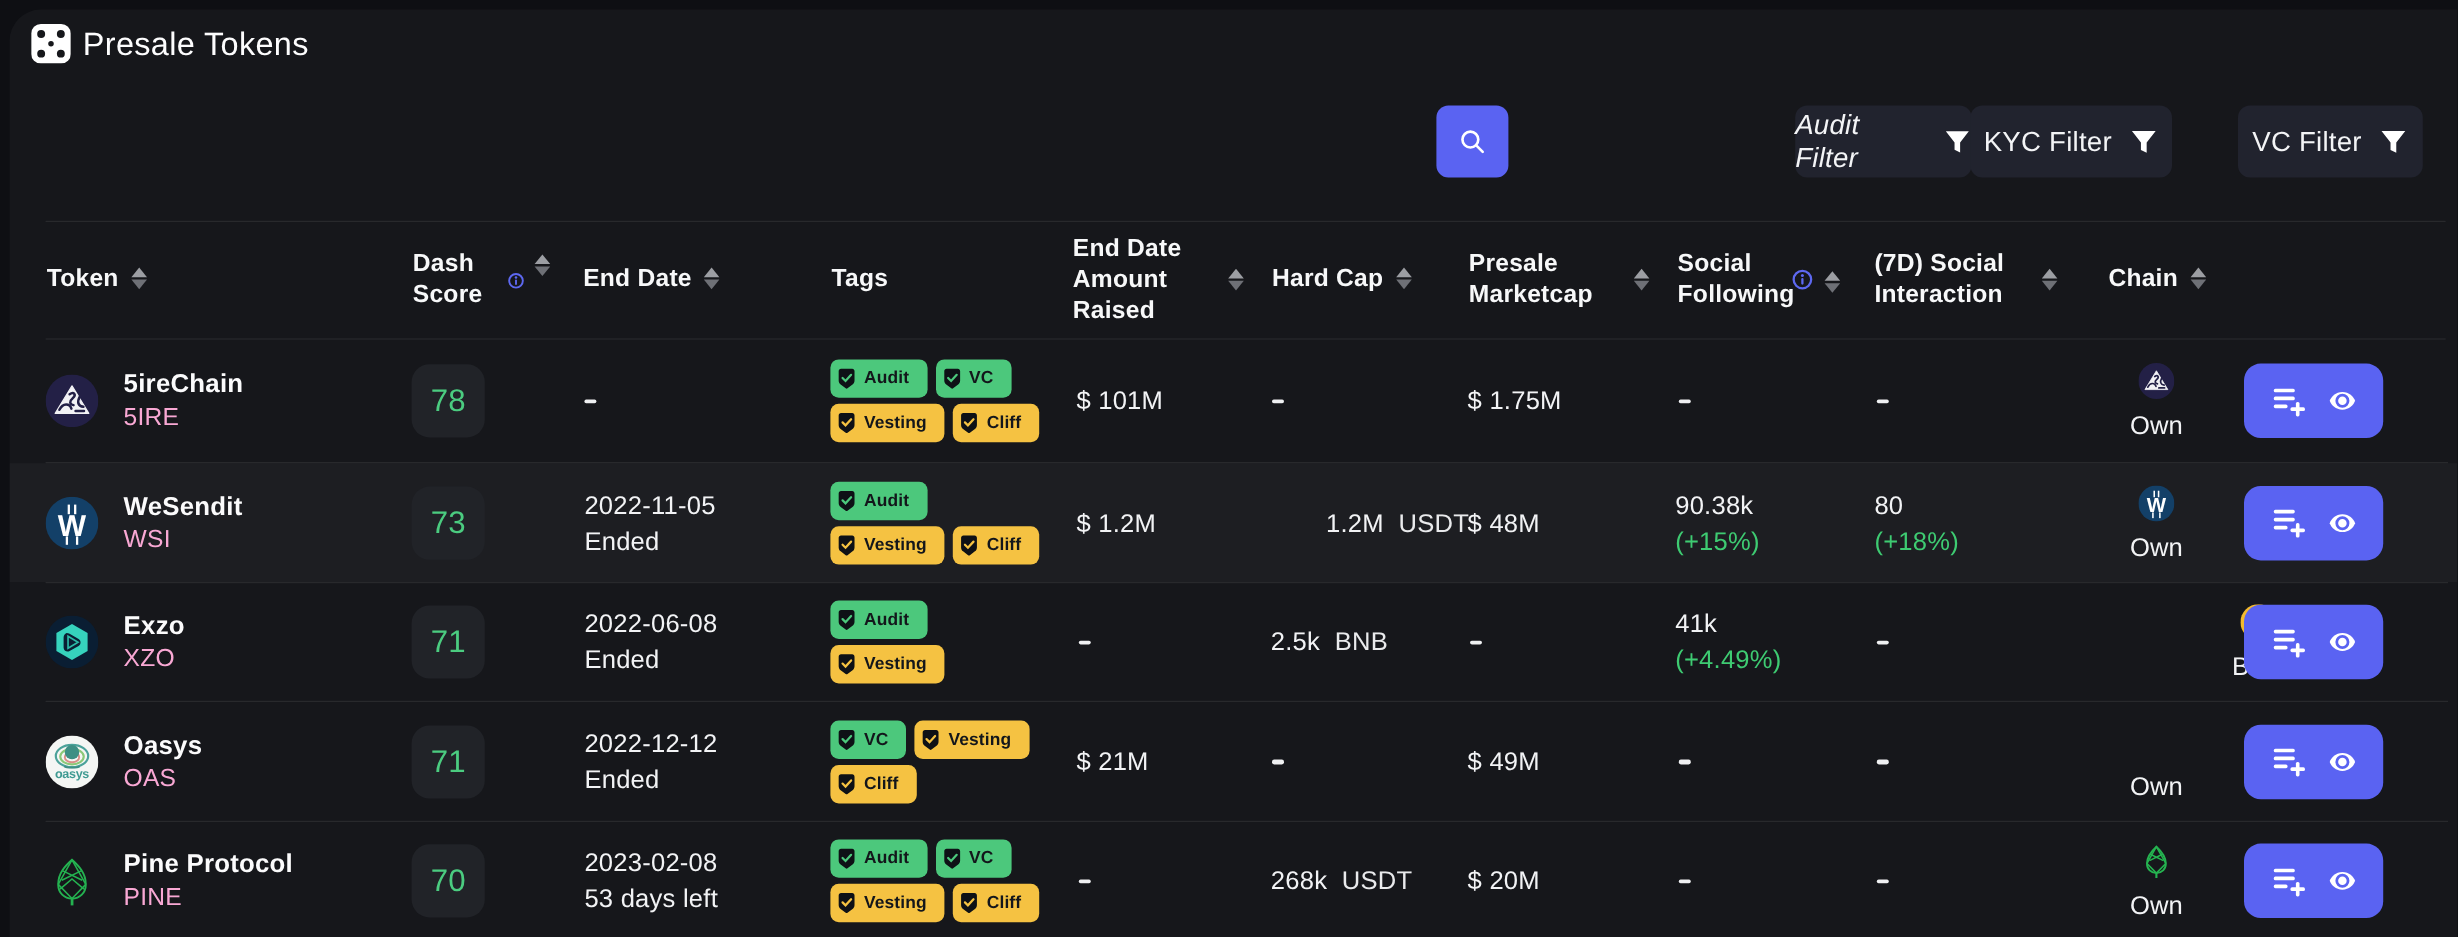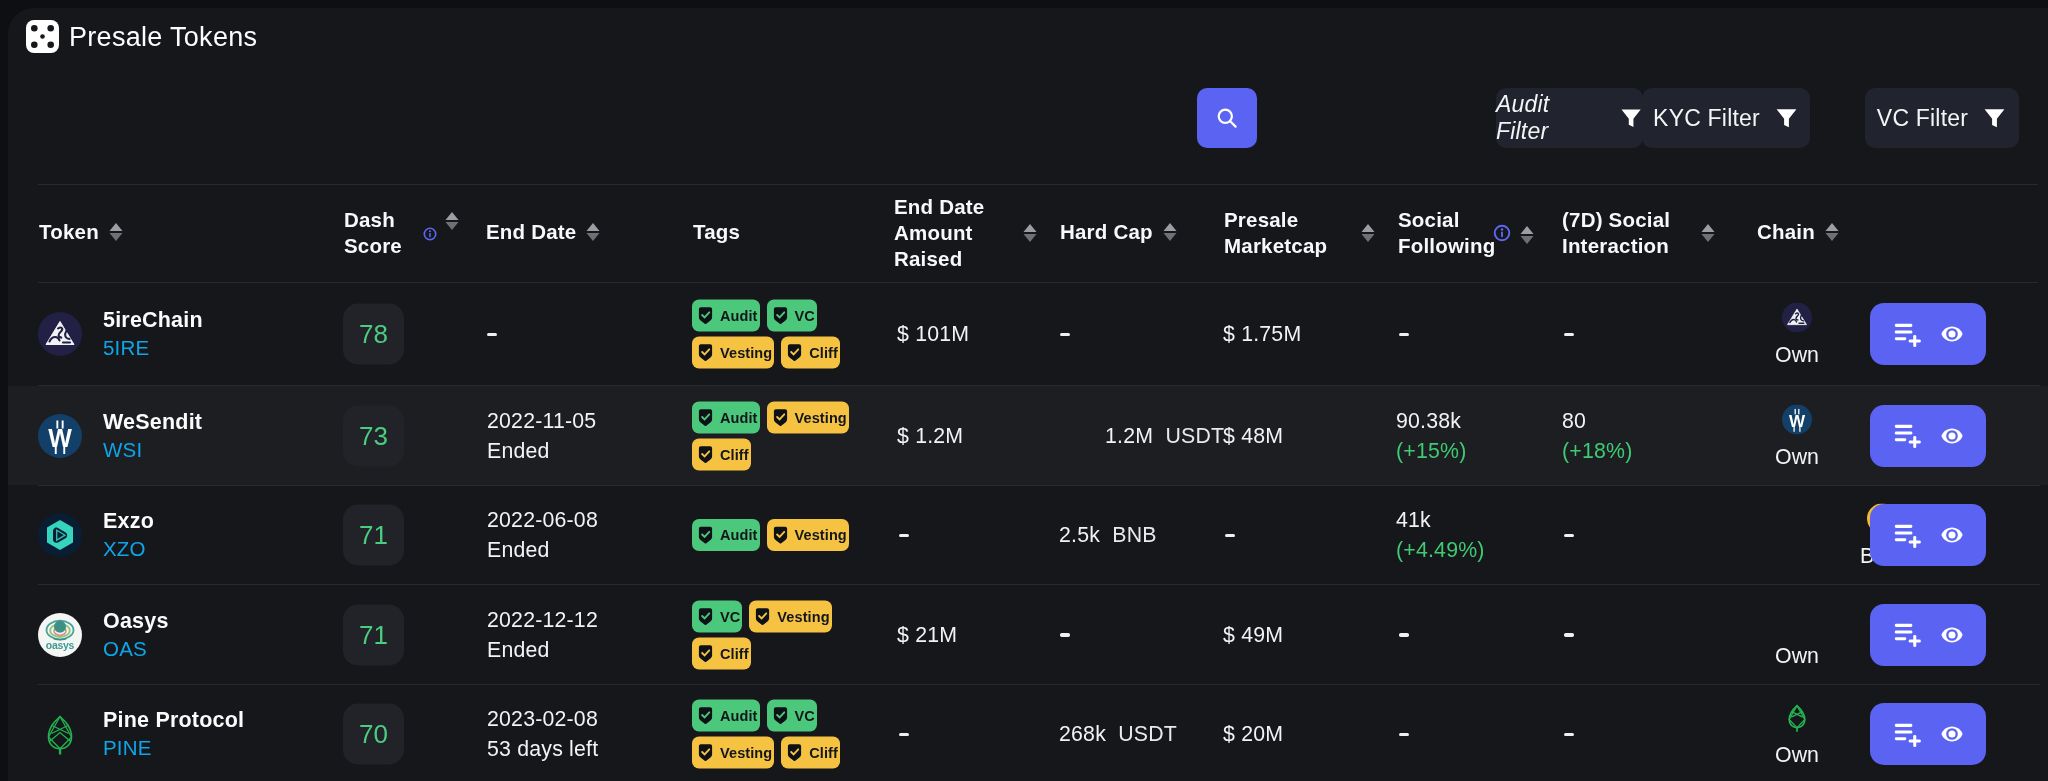--- a/index.html
+++ b/index.html
@@ -15,25 +15,25 @@
   .fbtn { position:absolute; top:88px; height:60px; background:#21232e; border-radius:10px; color:#f3f4f6; font-size:23px; font-weight:500; display:flex; align-items:center; justify-content:center; gap:14px; letter-spacing:0.2px; }
   #searchbtn { position:absolute; top:88px; left:1197px; width:60px; height:60px; background:#5a63f2; border-radius:10px; display:flex; align-items:center; justify-content:center; }
   
   .th { position:absolute; color:#f7f8f9; font-size:20.5px; font-weight:700; line-height:26px; letter-spacing:0.2px; display:flex; align-items:center; gap:9px; }
   .sorticon { display:inline-block; flex:none; }
   
   .row { position:absolute; left:0; right:0; }
   .rline { position:absolute; left:38px; right:8px; height:1px; background:rgba(255,255,255,0.08); }
   .cell { position:absolute; top:50%; transform:translateY(-50%); color:#f2f3f5; font-size:21.3px; line-height:30px; font-weight:400; letter-spacing:0.2px;}
   .tname { font-size:21.5px; font-weight:700; color:#fbfbfc; line-height:27px; }
-  .tsym { font-size:20.5px; color:#0ea5e9; line-height:27px; }
+  .tsym { font-size:20.5px; color:#f9a8d4; line-height:27px; }
   .score { position:absolute; top:50%; transform:translateY(-50%); width:61px; height:61px; background:#212328; border-radius:15px; display:flex; align-items:center; justify-content:center; color:#4bcc80; font-size:26px; font-weight:400; }
   .logo { position:absolute; top:50%; transform:translateY(-50%); width:44px; height:44px; }
   .tagwrap { position:absolute; width:180px; display:flex; flex-wrap:wrap; gap:5px 7px; }
-  .badge { height:32px; border-radius:7px; display:inline-flex; align-items:center; padding:0 2px 0 6px; gap:7px; font-size:14.5px; font-weight:700; color:#13161b; letter-spacing:0.1px; }
+  .badge { height:32px; border-radius:7px; display:inline-flex; align-items:center; padding:0 15px 0 6px; gap:7px; font-size:14.5px; font-weight:700; color:#13161b; letter-spacing:0.1px; }
   .bg-g { background:#4cc87c; }
   .bg-y { background:#f5c242; }
   .pct { color:#3ecb72; }
   .dim { color:#e9eaec; }
   .dash { display:inline-block; width:10px; height:3.6px; background:#eff0f2; border-radius:1.8px; vertical-align:middle; margin-top:-2px; }
   .chaincell { position:absolute; top:50%; transform:translateY(-50%); width:90px; display:flex; flex-direction:column; align-items:center; gap:11px; color:#f2f3f5; font-size:21.3px; line-height:22px; }
   .chaincell .islot { width:30px; height:30px; }
   .actbtn { position:absolute; top:50%; transform:translateY(-50%); left:1870px; width:116px; height:62px; background:#5a63f2; border-radius:14px; display:flex; align-items:center; justify-content:center; gap:19px; }
 </style>
 </head>

